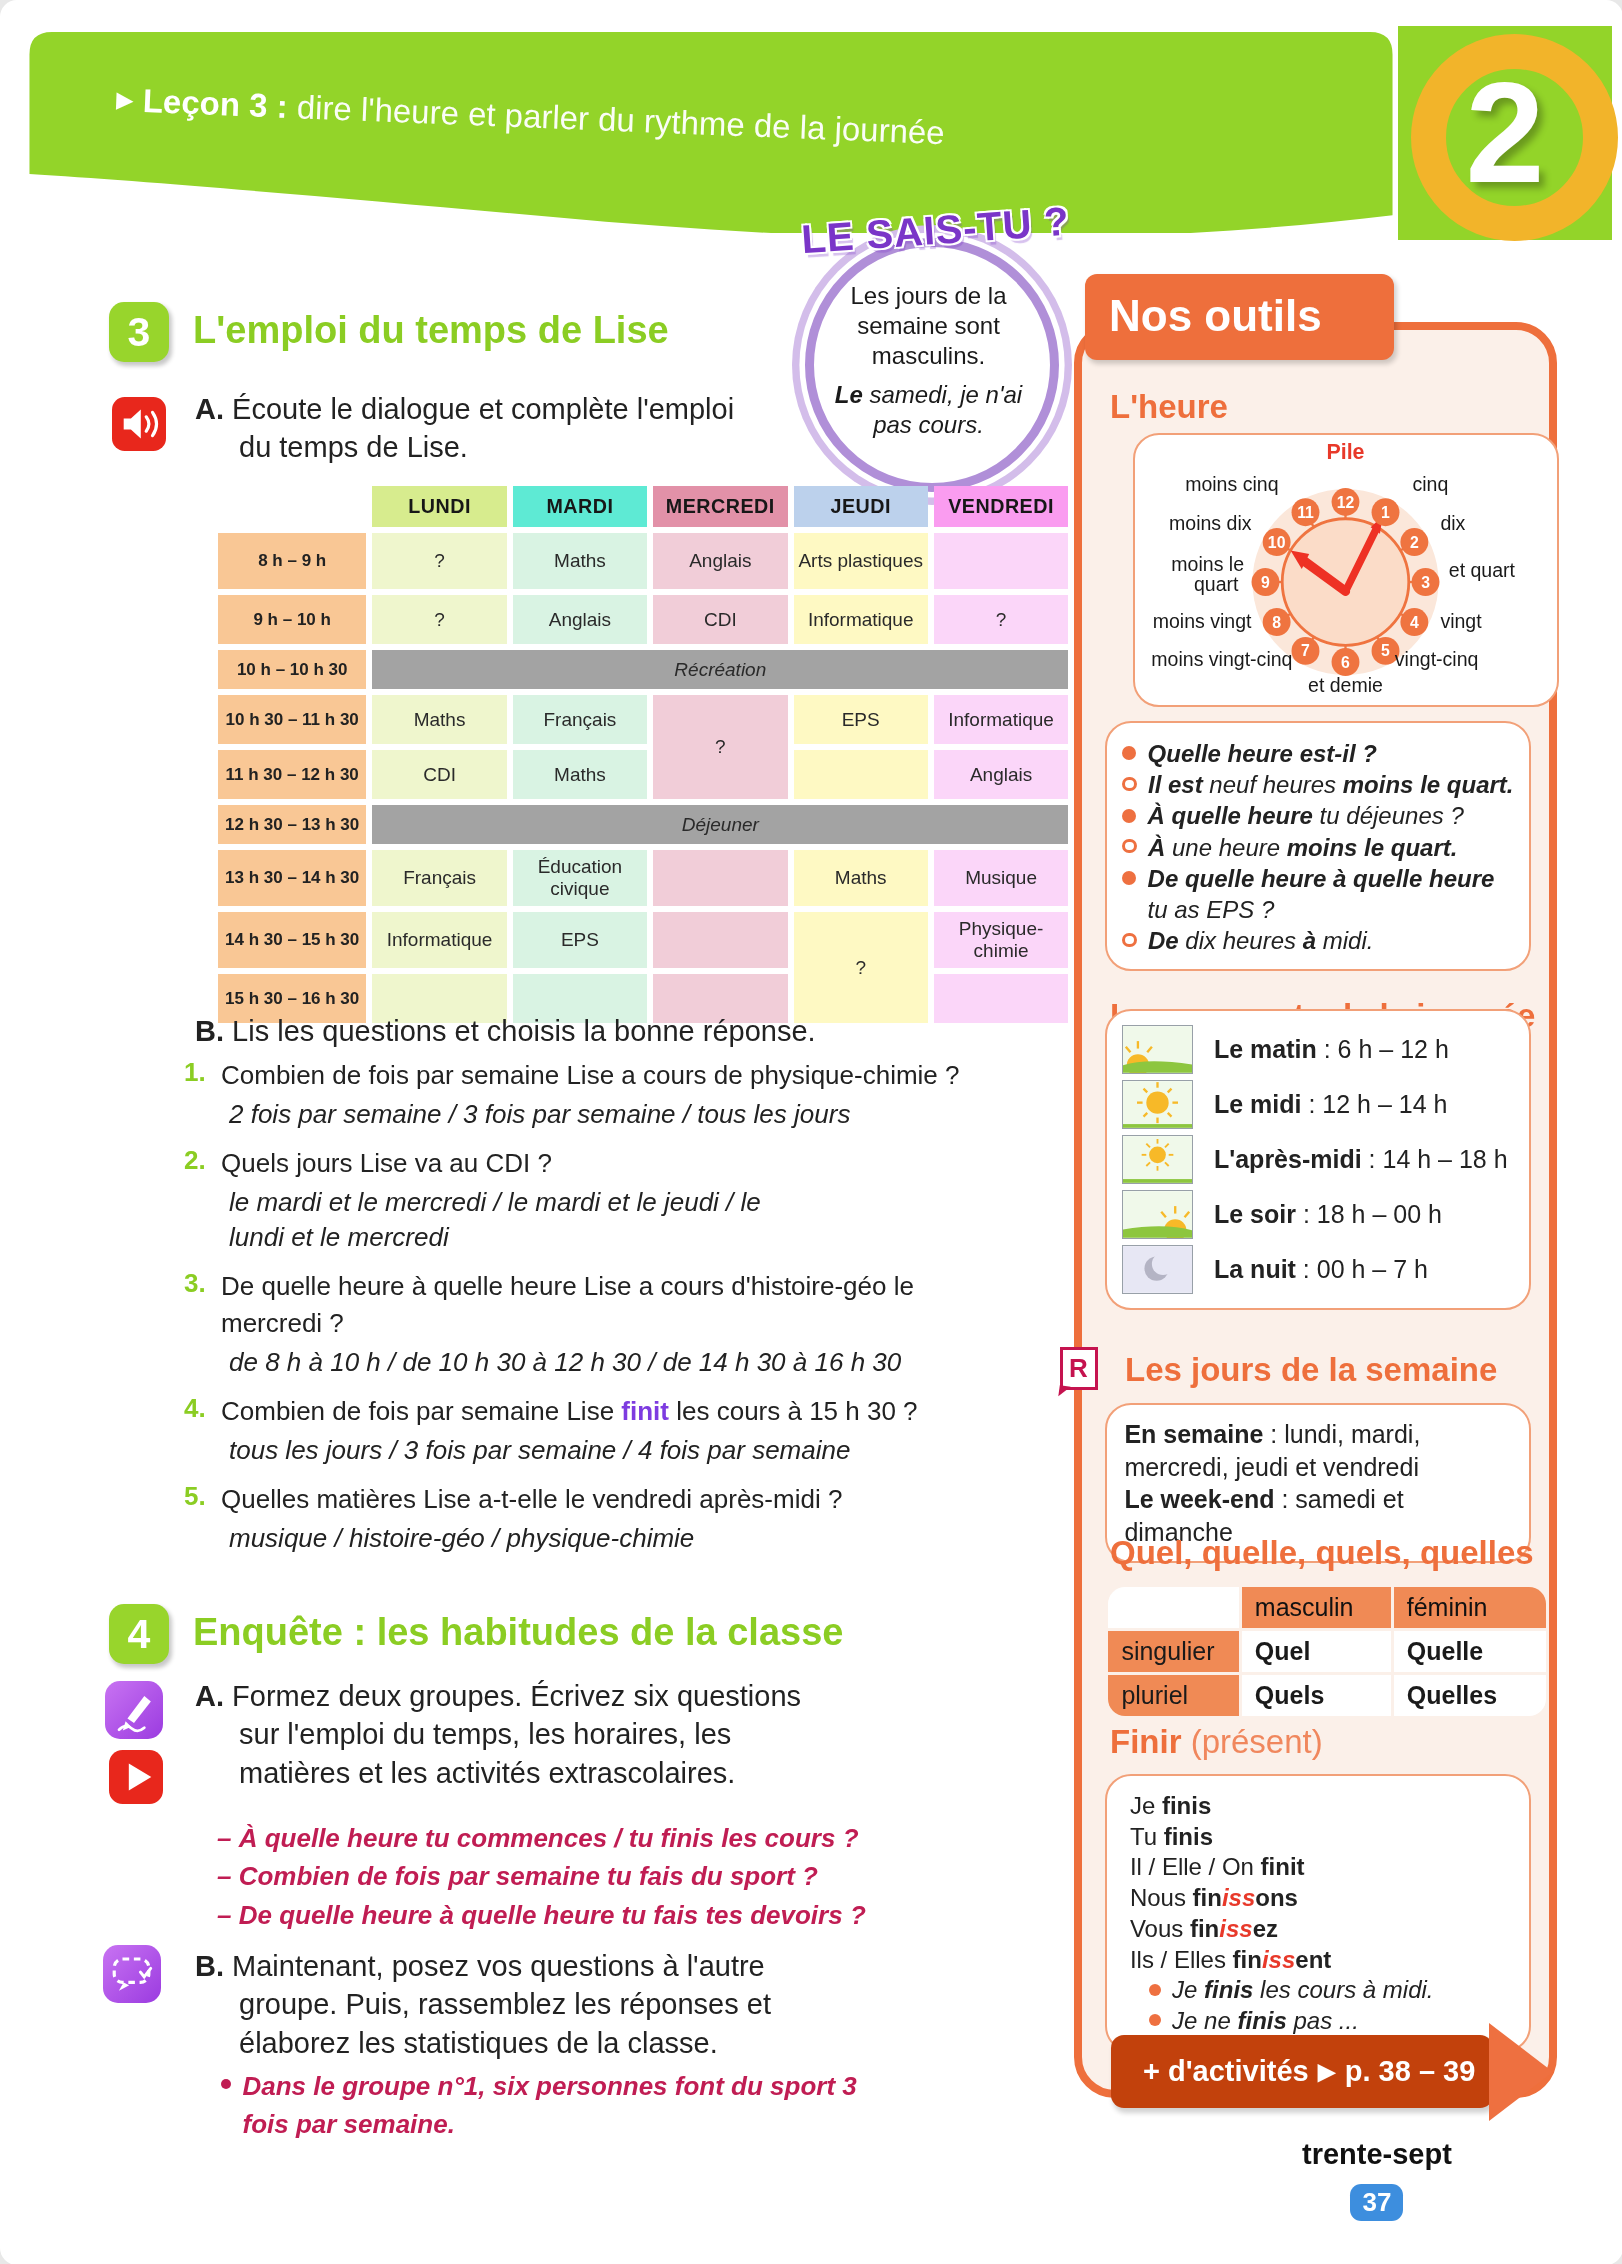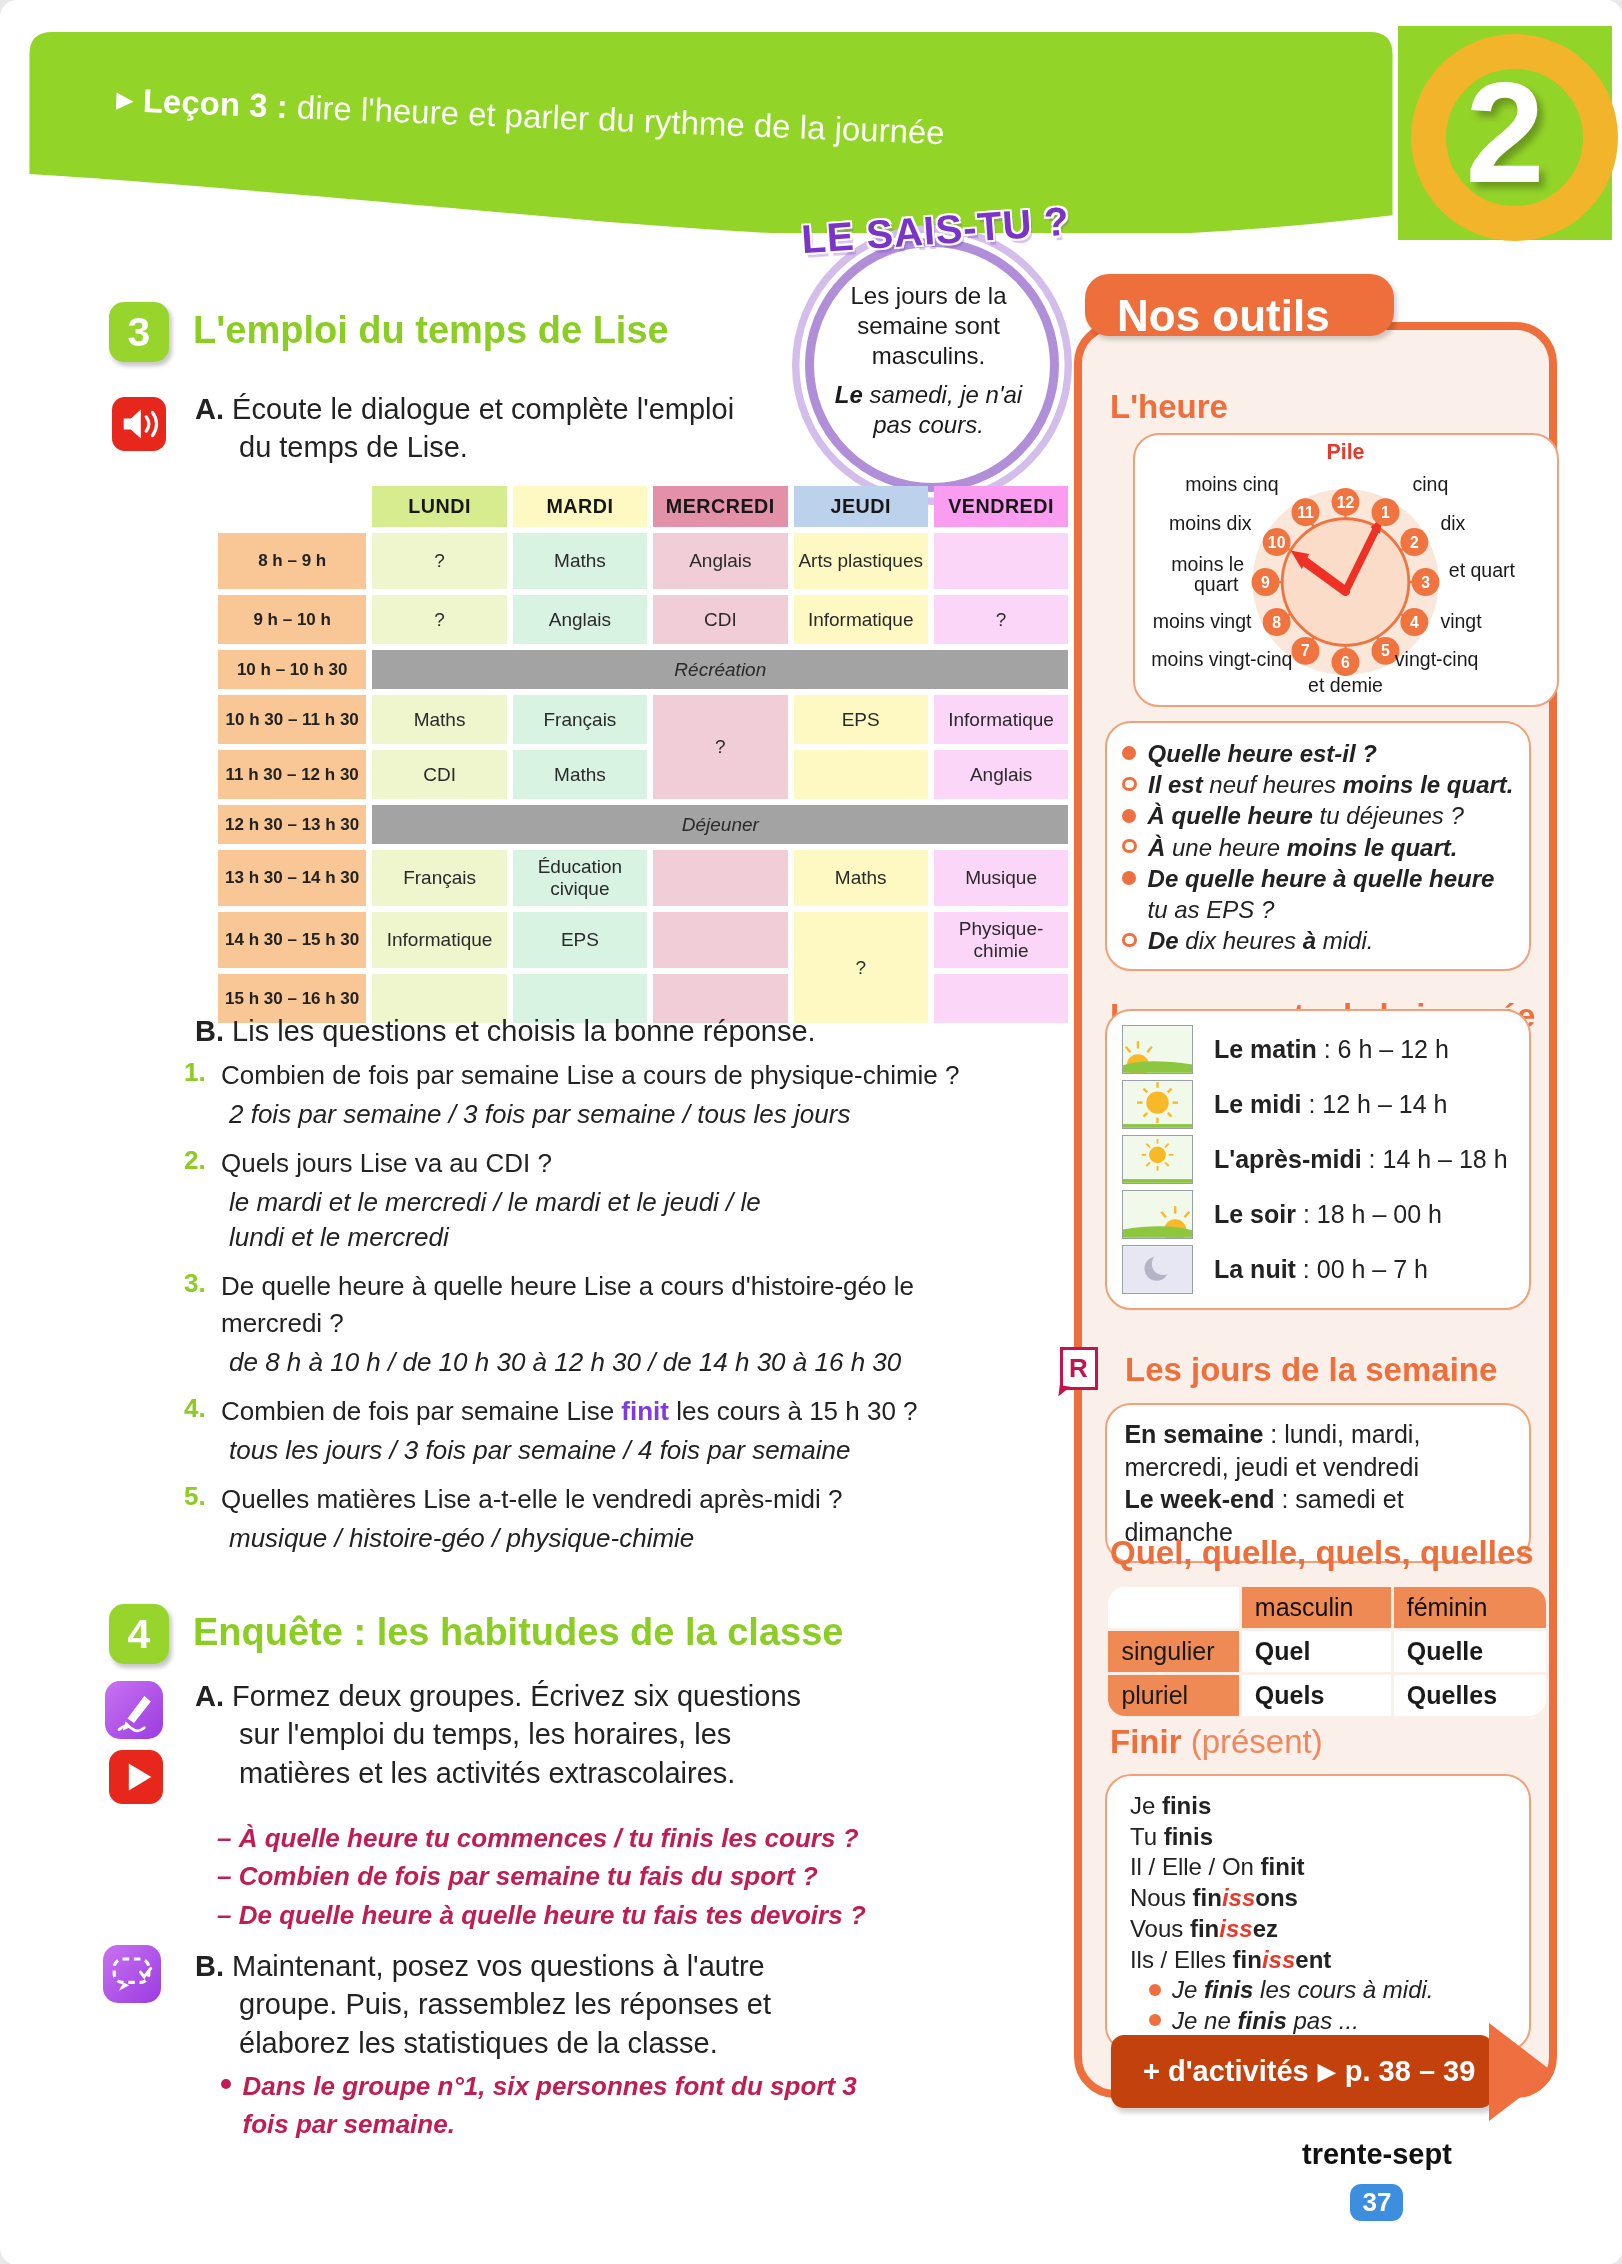--- a/index.html
+++ b/index.html
@@ -45,21 +45,21 @@
   
   #timetable{position:absolute;left:212px;top:480px;border-collapse:separate;border-spacing:6.6px;}
   #timetable th,#timetable td{padding:0 3.7px;text-align:center;vertical-align:middle;font-weight:400;}
   #timetable .corner{background:transparent;}
   #timetable th.day{height:41px;width:127px;font-size:19.7px;font-weight:800;letter-spacing:0.5px;color:#171717;}
   #timetable th.time{width:141px;background:#f9c795;font-size:17px;font-weight:700;color:#222;white-space:nowrap;}
   #timetable tr.r{height:49px;}
   #timetable tr.tall{height:56px;}
   #timetable tr.band-row{height:39px;}
   #timetable td{font-size:19px;color:#2a2a2a;}
-  .h-lun{background:#d7ec8e;} .h-mar{background:#fef9c3;} .h-mer{background:#e291a8;}
+  .h-lun{background:#d7ec8e;} .h-mar{background:#5eead4;} .h-mer{background:#e291a8;}
   .h-jeu{background:#bcd1ec;} .h-ven{background:#fa9cf0;}
   .c-lun{background:#eff6cd;} .c-mar{background:#d9f3e3;} .c-mer{background:#f1cdd8;}
   .c-jeu{background:#fef9c3;} .c-ven{background:#fbd6f9;}
   .band{background:#a3a3a3;font-style:italic;font-size:19px;color:#333;}
   .qmark{color:#a8622a;font-weight:800;font-size:25px;}
 
   
   #qb-label{left:195px;top:1012px;}
   #questions{position:absolute;left:184px;top:1057px;width:871px;}
   .q{display:flex;margin-bottom:3.7px;}
@@ -70,22 +70,22 @@
 
   
   .redline{font-size:26px;font-weight:700;font-style:italic;color:#c01d53;line-height:1.48;}
   #sec4-ex{position:absolute;left:217px;top:1819px;width:768px;}
   #sec4-note{position:absolute;left:221px;top:2067px;width:656px;display:flex;}
   #sec4-note .note-dot{flex:none;width:10.3px;height:10.3px;border-radius:50%;background:#c01d53;margin:12px 11.2px 0 0;}
 
   
   #sidebar{position:absolute;left:1074px;top:322px;width:483px;height:1776px;box-sizing:border-box;
            border:8.4px solid #ee6f3c;border-radius:41px;background:#fbf0e9;}
-  #nos-outils{position:absolute;left:1085px;top:274px;width:309px;height:62px;background:#ee6f3c;border-radius:24px;
-              color:#fff;font-size:44px;font-weight:800;line-height:84px;padding-left:32px;box-sizing:border-box;
+  #nos-outils{position:absolute;left:1085px;top:274px;width:309px;height:86px;background:#ee6f3c;border-radius:12px;
+              color:#fff;font-size:44px;font-weight:800;line-height:84px;padding-left:24px;box-sizing:border-box;
               box-shadow:2.8px 3.7px 5.6px rgba(0,0,0,.18);z-index:4;}
   .side-h{position:absolute;font-size:33px;font-weight:800;color:#ee6f3c;white-space:nowrap;}
   .side-box{position:absolute;width:426px;background:#fff;border:2.8px solid #f2a078;border-radius:26px;box-sizing:border-box;}
 
   #clock-box{left:23.4px;top:103px;height:274px;margin-left:28px;}
   #phrases-box{left:23.4px;top:391px;padding:15px 13px 13px 15px;}
   .phrase{display:flex;font-size:24px;line-height:1.3;font-style:italic;color:#222;}
   .phrase .pb{flex:none;width:14px;height:14px;border-radius:50%;margin:8.4px 11.2px 0 0;}
   .pb.filled{background:#ee7040;}
   .pb.open{background:#fff;border:3.7px solid #ee7040;width:8.4px;height:8.4px;margin-top:7.5px;}

